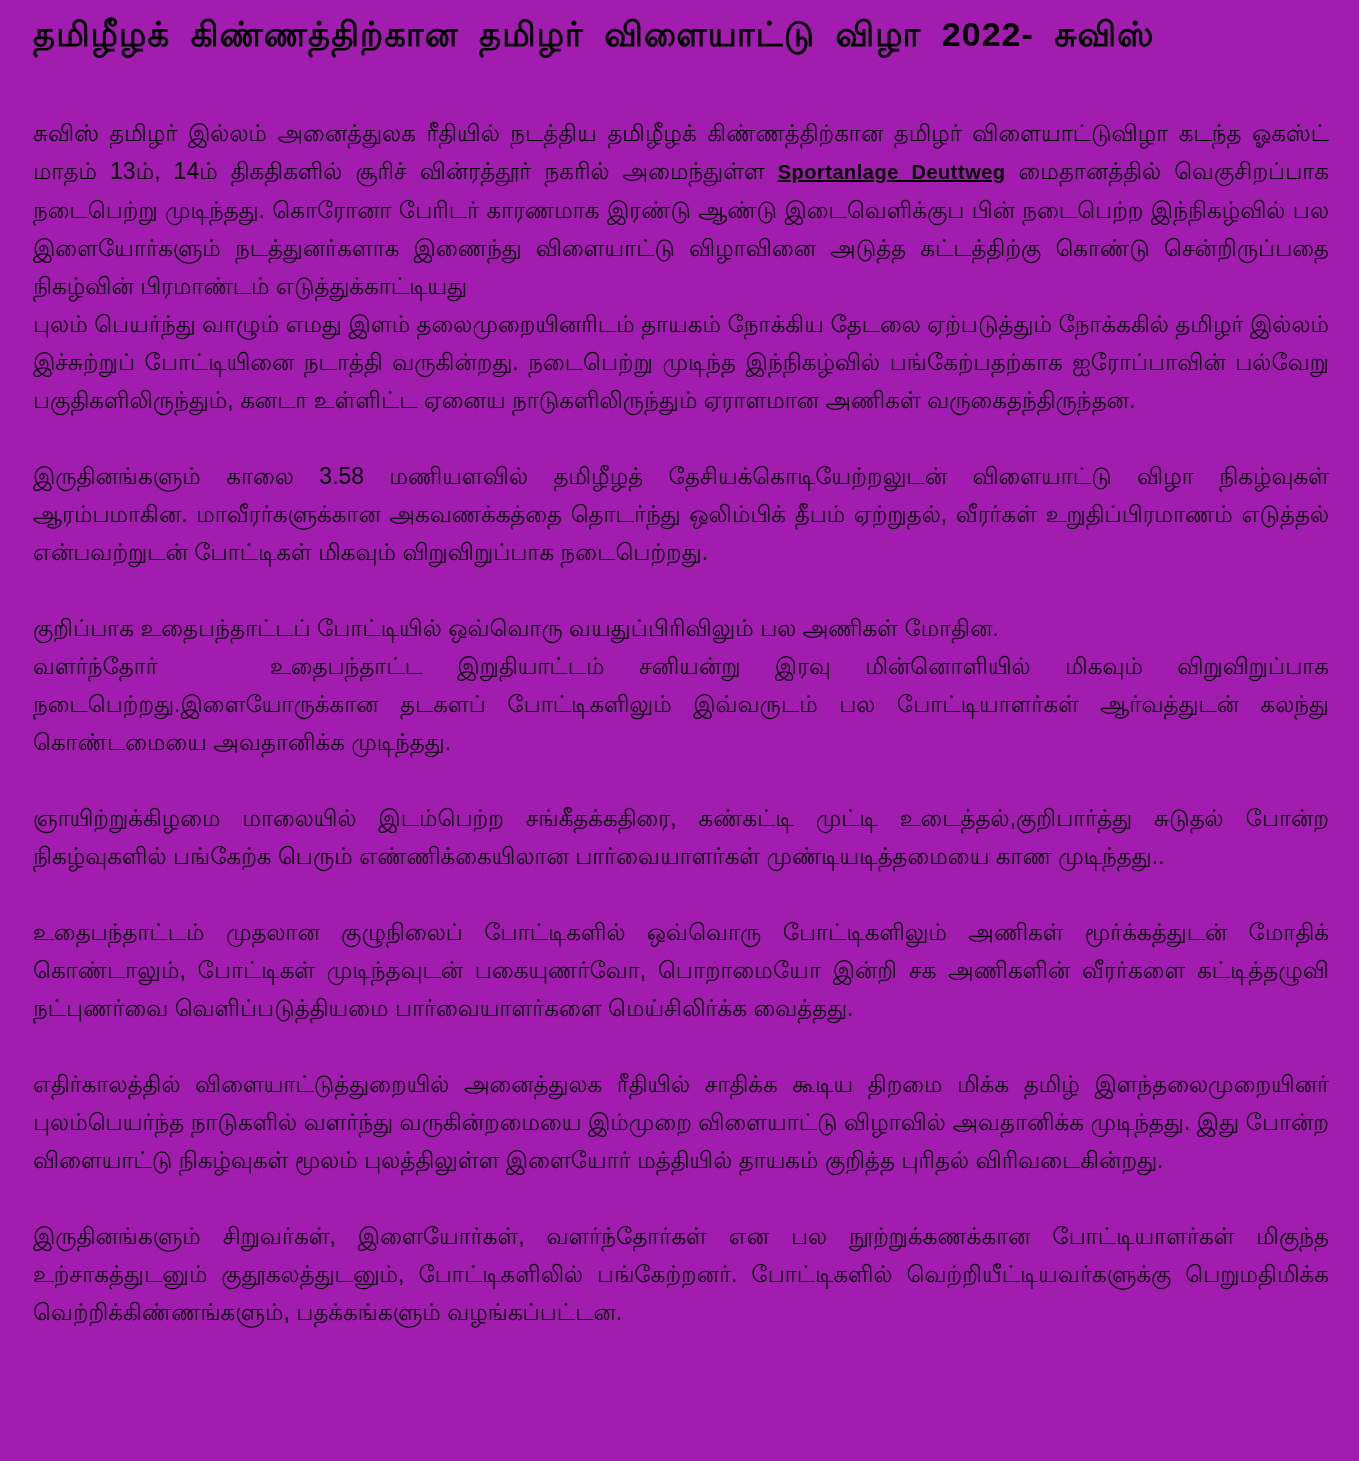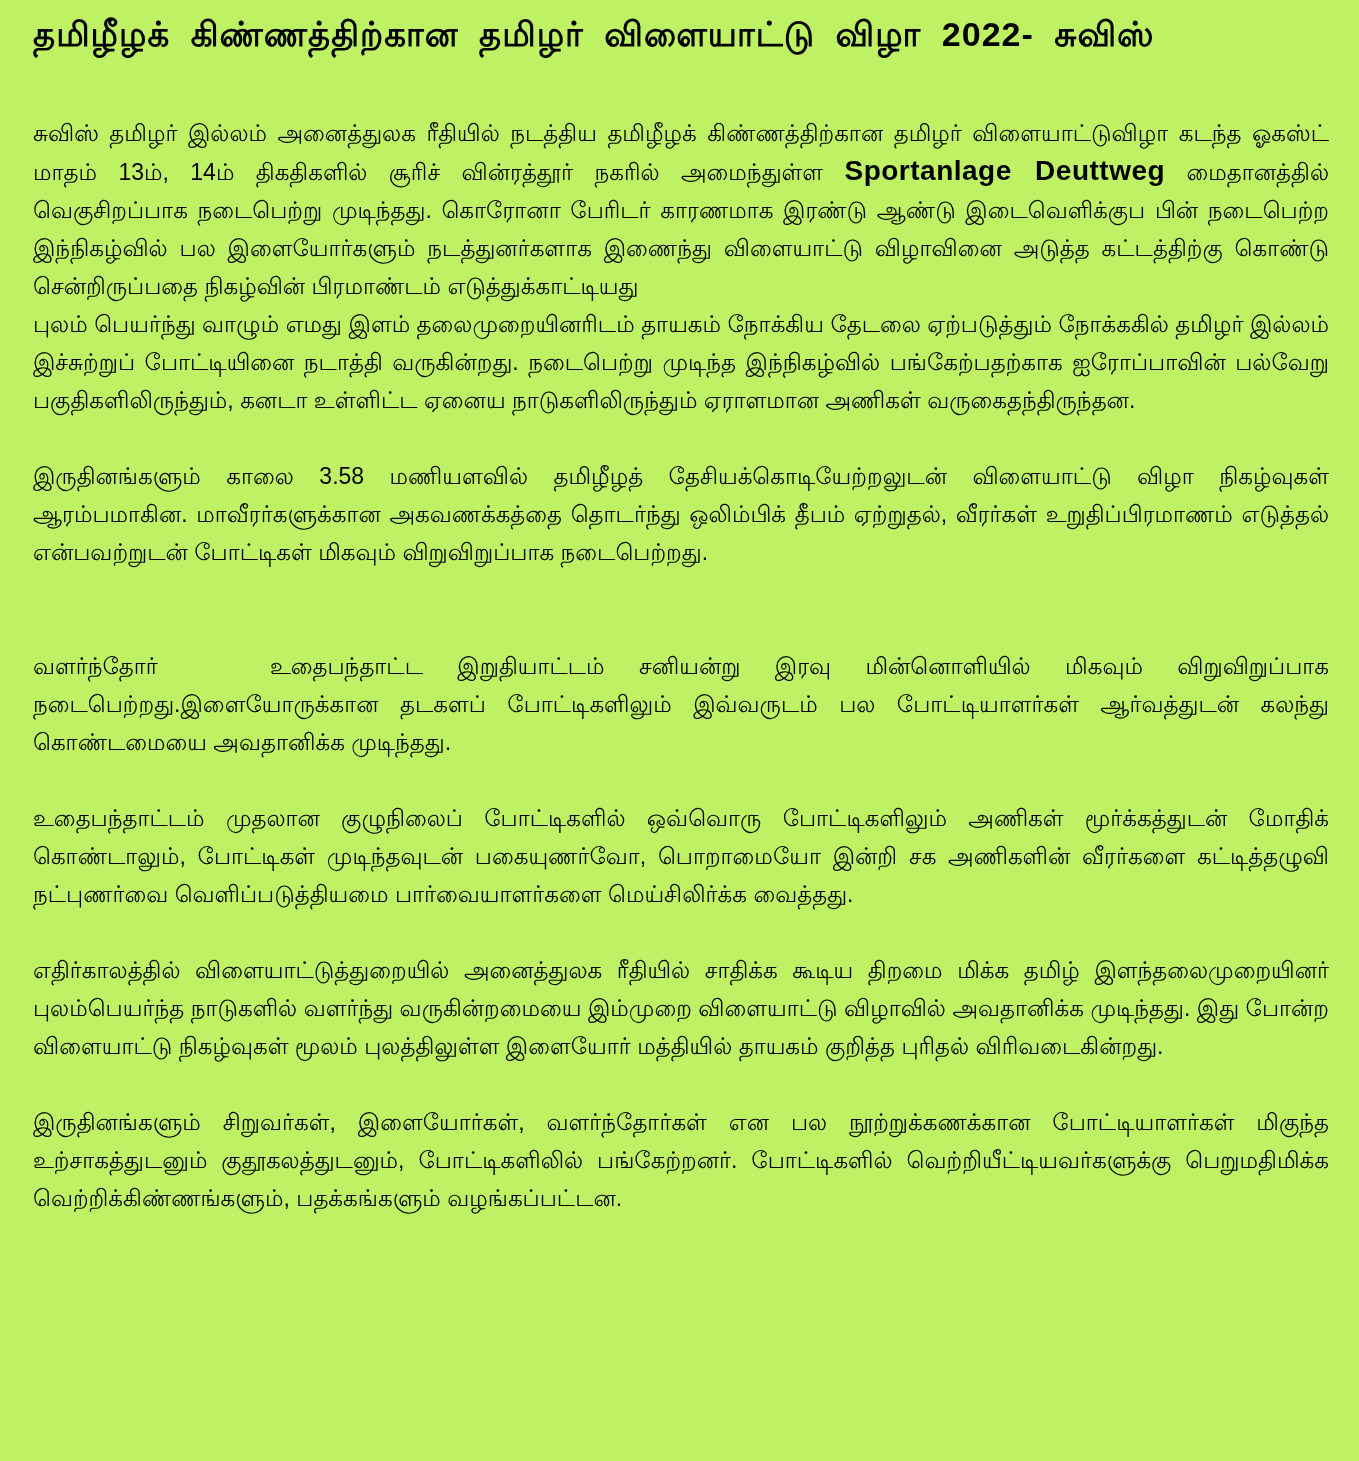--- a/index.html
+++ b/index.html
@@ -5,21 +5,21 @@
   html, body {
     margin: 0;
     padding: 0;
     background: #ffffff;
     color: #000000;
   }
   .page {
     width: 1359px;
     height: 1461px;
     box-sizing: border-box;
-    background: #bef264;
+    background: #a21caf;
     padding: 8px 30px 0 33px;
     font-family: "Liberation Sans", "DejaVu Sans", sans-serif;
     font-size: 23px;
     line-height: 38px;
     overflow: hidden;
   }
   .doc-title {
     font-size: 34px;
     font-weight: 600;
     line-height: 48px;
@@ -31,44 +31,46 @@
   .para {
     margin: 0 0 38px 0;
     text-align: justify;
     text-justify: inter-word;
   }
   .para.joined {
     margin-bottom: 0;
   }
   .latin-bold {
     font-weight: bold;
-    font-size: 28px;
+    font-size: 20px;
     letter-spacing: 0.5px;
+    text-decoration: underline;
   }
   .wide-gap {
     display: inline-block;
     width: 112px;
   }
 </style>
 </head>
 <body>
 
 <div class="page">
 
   <h1 class="doc-title">தமிழீழக் கிண்ணத்திற்கான தமிழர் விளையாட்டு விழா 2022- சுவிஸ்</h1>
 
   <p class="para joined"><span>சுவிஸ் தமிழர் இல்லம் அனைத்துலக ரீதியில் நடத்திய தமிழீழக் கிண்ணத்திற்கான தமிழர் விளையாட்டுவிழா கடந்த ஓகஸ்ட் மாதம் 13ம், 14ம் திகதிகளில் சூரிச் வின்ரத்தூர் நகரில் அமைந்துள்ள </span><strong class="latin-bold">Sportanlage Deuttweg</strong><span>  மைதானத்தில் வெகுசிறப்பாக நடைபெற்று முடிந்தது. கொரோனா பேரிடர் காரணமாக இரண்டு ஆண்டு இடைவெளிக்குப பின் நடைபெற்ற இந்நிகழ்வில் பல இளையோர்களும் நடத்துனர்களாக இணைந்து விளையாட்டு விழாவினை அடுத்த கட்டத்திற்கு கொண்டு சென்றிருப்பதை நிகழ்வின் பிரமாண்டம் எடுத்துக்காட்டியது</span></p>
 
   <p class="para">புலம் பெயர்ந்து வாழும் எமது இளம் தலைமுறையினரிடம் தாயகம் நோக்கிய தேடலை  ஏற்படுத்தும் நோக்ககில் தமிழர் இல்லம் இச்சுற்றுப் போட்டியினை நடாத்தி வருகின்றது. நடைபெற்று முடிந்த இந்நிகழ்வில் பங்கேற்பதற்காக ஐரோப்பாவின் பல்வேறு பகுதிகளிலிருந்தும், கனடா உள்ளிட்ட ஏனைய நாடுகளிலிருந்தும் ஏராளமான அணிகள் வருகைதந்திருந்தன.</p>
 
   <p class="para">இருதினங்களும் காலை 3.58 மணியளவில் தமிழீழத் தேசியக்கொடியேற்றலுடன் விளையாட்டு விழா நிகழ்வுகள் ஆரம்பமாகின. மாவீரர்களுக்கான அகவணக்கத்தை தொடர்ந்து ஒலிம்பிக் தீபம் ஏற்றுதல், வீரர்கள் உறுதிப்பிரமாணம் எடுத்தல் என்பவற்றுடன் போட்டிகள் மிகவும் விறுவிறுப்பாக நடைபெற்றது.</p>
 
 
-  <p class="para"><br><span>வளர்ந்தோர்</span><span class="wide-gap"></span><span>உதைபந்தாட்ட இறுதியாட்டம் சனியன்று இரவு மின்னொளியில் மிகவும் விறுவிறுப்பாக நடைபெற்றது.இளையோருக்கான தடகளப் போட்டிகளிலும் இவ்வருடம் பல போட்டியாளர்கள் ஆர்வத்துடன் கலந்து கொண்டமையை அவதானிக்க முடிந்தது.</span></p>
+  <p class="para"><span>குறிப்பாக உதைபந்தாட்டப் போட்டியில் ஒவ்வொரு வயதுப்பிரிவிலும் பல அணிகள் மோதின.</span><br><span>வளர்ந்தோர்</span><span class="wide-gap"></span><span>உதைபந்தாட்ட இறுதியாட்டம் சனியன்று இரவு மின்னொளியில் மிகவும் விறுவிறுப்பாக நடைபெற்றது.இளையோருக்கான தடகளப் போட்டிகளிலும் இவ்வருடம் பல போட்டியாளர்கள் ஆர்வத்துடன் கலந்து கொண்டமையை அவதானிக்க முடிந்தது.</span></p>
 
+  <p class="para">ஞாயிற்றுக்கிழமை மாலையில் இடம்பெற்ற சங்கீதக்கதிரை, கண்கட்டி முட்டி உடைத்தல்,குறிபார்த்து சுடுதல் போன்ற நிகழ்வுகளில் பங்கேற்க பெரும் எண்ணிக்கையிலான பார்வையாளர்கள் முண்டியடித்தமையை காண முடிந்தது..</p>
 
   <p class="para">உதைபந்தாட்டம் முதலான குழுநிலைப் போட்டிகளில் ஒவ்வொரு போட்டிகளிலும் அணிகள் மூர்க்கத்துடன் மோதிக் கொண்டாலும், போட்டிகள் முடிந்தவுடன் பகையுணர்வோ, பொறாமையோ இன்றி சக அணிகளின் வீரர்களை கட்டித்தழுவி நட்புணர்வை வெளிப்படுத்தியமை பார்வையாளர்களை மெய்சிலிர்க்க வைத்தது.</p>
 
   <p class="para">எதிர்காலத்தில் விளையாட்டுத்துறையில் அனைத்துலக ரீதியில் சாதிக்க கூடிய திறமை மிக்க தமிழ் இளந்தலைமுறையினர் புலம்பெயர்ந்த நாடுகளில் வளர்ந்து வருகின்றமையை இம்முறை விளையாட்டு விழாவில் அவதானிக்க முடிந்தது. இது போன்ற விளையாட்டு நிகழ்வுகள் மூலம் புலத்திலுள்ள இளையோர் மத்தியில் தாயகம் குறித்த புரிதல் விரிவடைகின்றது.</p>
 
   <p class="para">இருதினங்களும் சிறுவர்கள், இளையோர்கள், வளர்ந்தோர்கள் என பல நூற்றுக்கணக்கான போட்டியாளர்கள் மிகுந்த உற்சாகத்துடனும் குதூகலத்துடனும், போட்டிகளிலில் பங்கேற்றனர். போட்டிகளில் வெற்றியீட்டியவர்களுக்கு பெறுமதிமிக்க வெற்றிக்கிண்ணங்களும், பதக்கங்களும் வழங்கப்பட்டன.</p>
 
 </div>
 
 </body></html>

